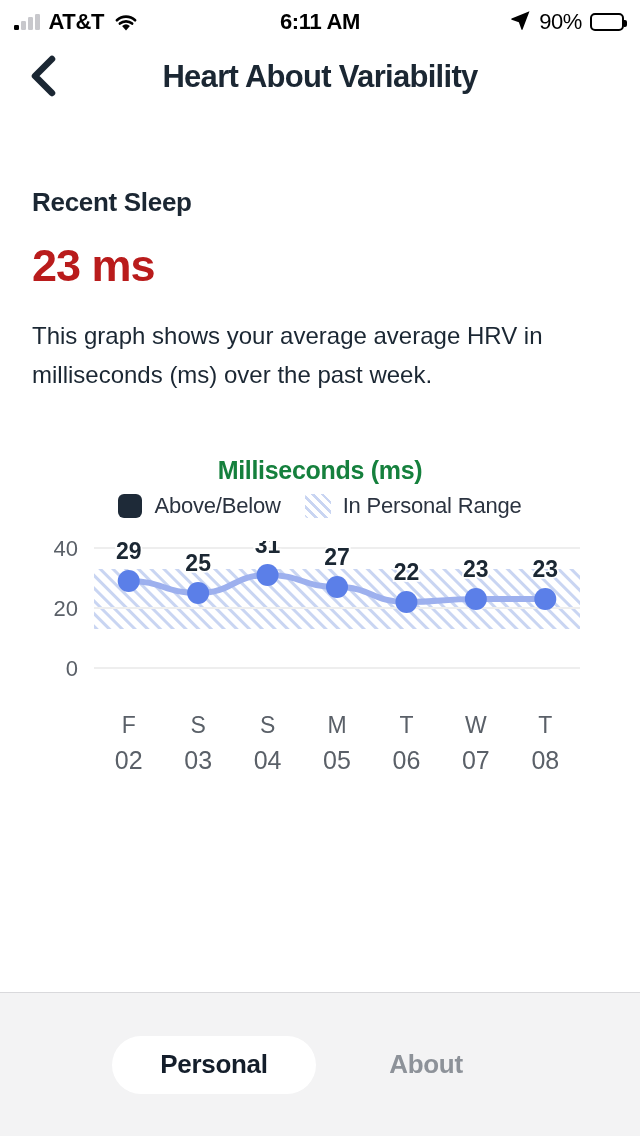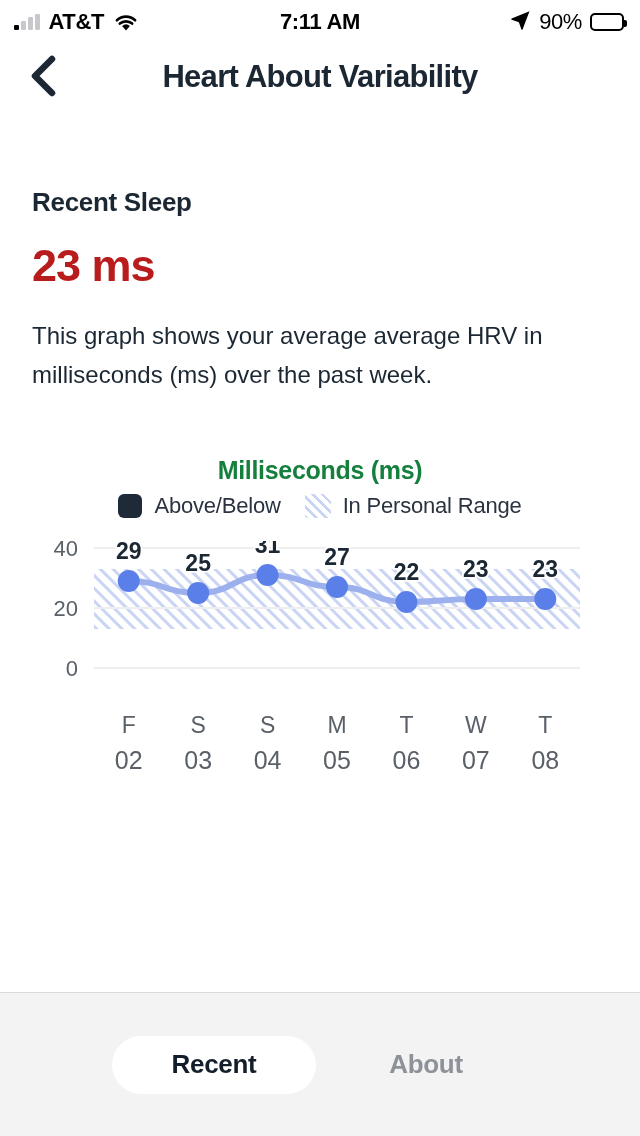--- a/index.html
+++ b/index.html
@@ -264,21 +264,21 @@
     <span class="carrier">AT&amp;T</span>
     <span>
       <svg class="wifi-icon" width="26" height="19" viewBox="0 0 26 19">
         <path d="M13 17.6 L9.1 12.9 a6.2 6.2 0 0 1 7.8 0 Z" fill="#000"></path>
         <path d="M3.9 7.2 a13.6 13.6 0 0 1 18.2 0" stroke="#000" stroke-width="2.7" fill="none" stroke-linecap="round"></path>
         <path d="M6.9 10.6 a9.2 9.2 0 0 1 12.2 0" stroke="#000" stroke-width="2.7" fill="none" stroke-linecap="round"></path>
       </svg>
     </span>
   </div>
 
-  <div class="status-time">7:11 AM</div>
+  <div class="status-time">6:11 AM</div>
 
   <div class="status-right">
     <span>
       <svg width="22" height="22" viewBox="0 0 22 22">
         <path d="M20.5 2.2 L2.6 9.6 a0.6 0.6 0 0 0 0.05 1.1 l7.2 2.6 l2.6 7.2 a0.6 0.6 0 0 0 1.1 0.05 Z" fill="#000"></path>
       </svg>
     </span>
     <span class="battery-pct">90%</span>
     <span class="battery">
       <span class="battery-fill"></span>
@@ -362,15 +362,15 @@
           <text x="443.8571428571429" y="228" text-anchor="middle" font-size="25" fill="#5a6068" font-family="&quot;Liberation Sans&quot;, sans-serif">07</text>
           <text x="513.2857142857142" y="192" text-anchor="middle" font-size="23" fill="#5a6068" font-family="&quot;Liberation Sans&quot;, sans-serif">T</text>
           <text x="513.2857142857142" y="228" text-anchor="middle" font-size="25" fill="#5a6068" font-family="&quot;Liberation Sans&quot;, sans-serif">08</text>
         </svg>
     </div>
 
   </div>
 </div>
 
 <div class="tab-bar">
-  <div class="tab active">Recent</div>
+  <div class="tab active">Personal</div>
   <div class="tab inactive">About</div>
 </div>
 
 </body></html>

